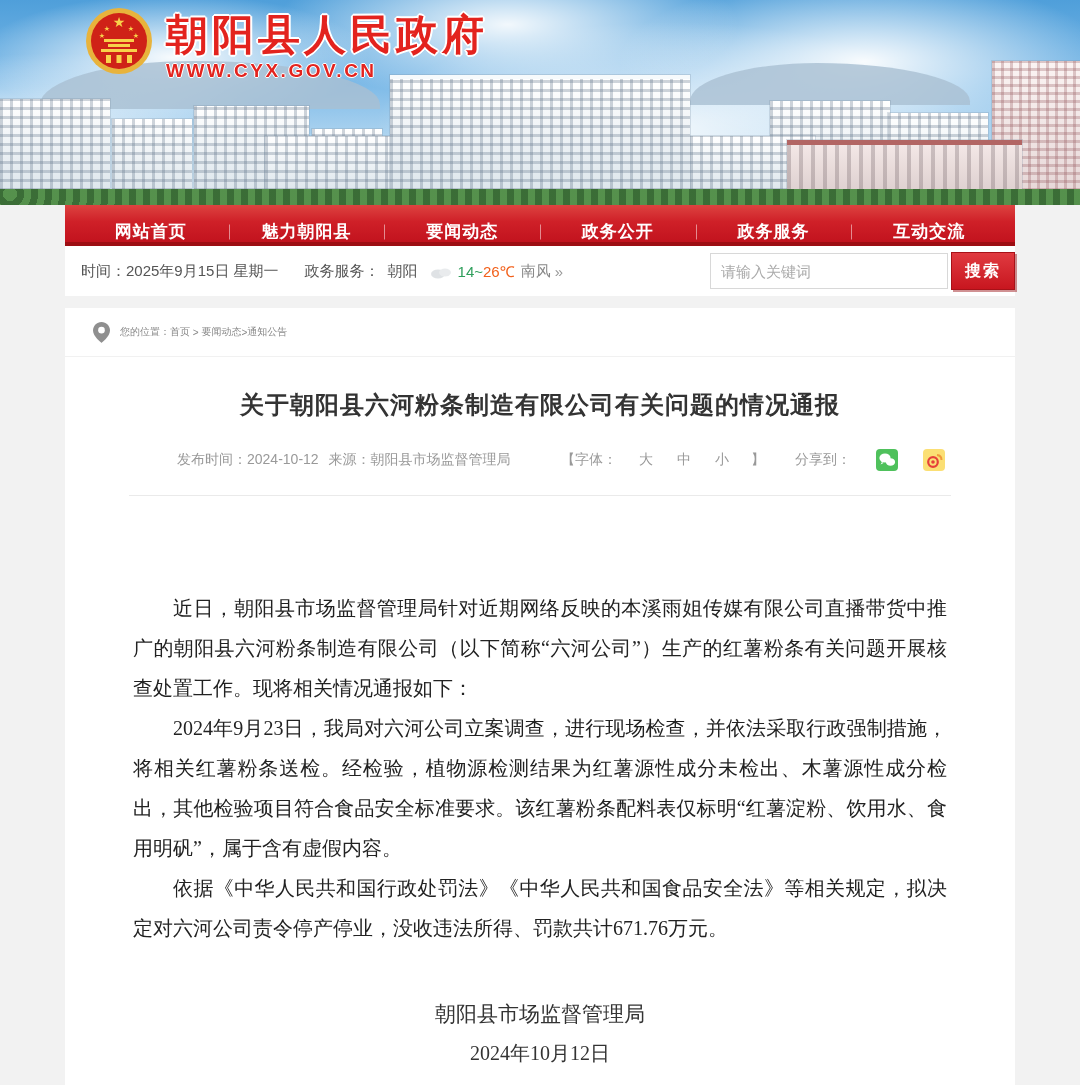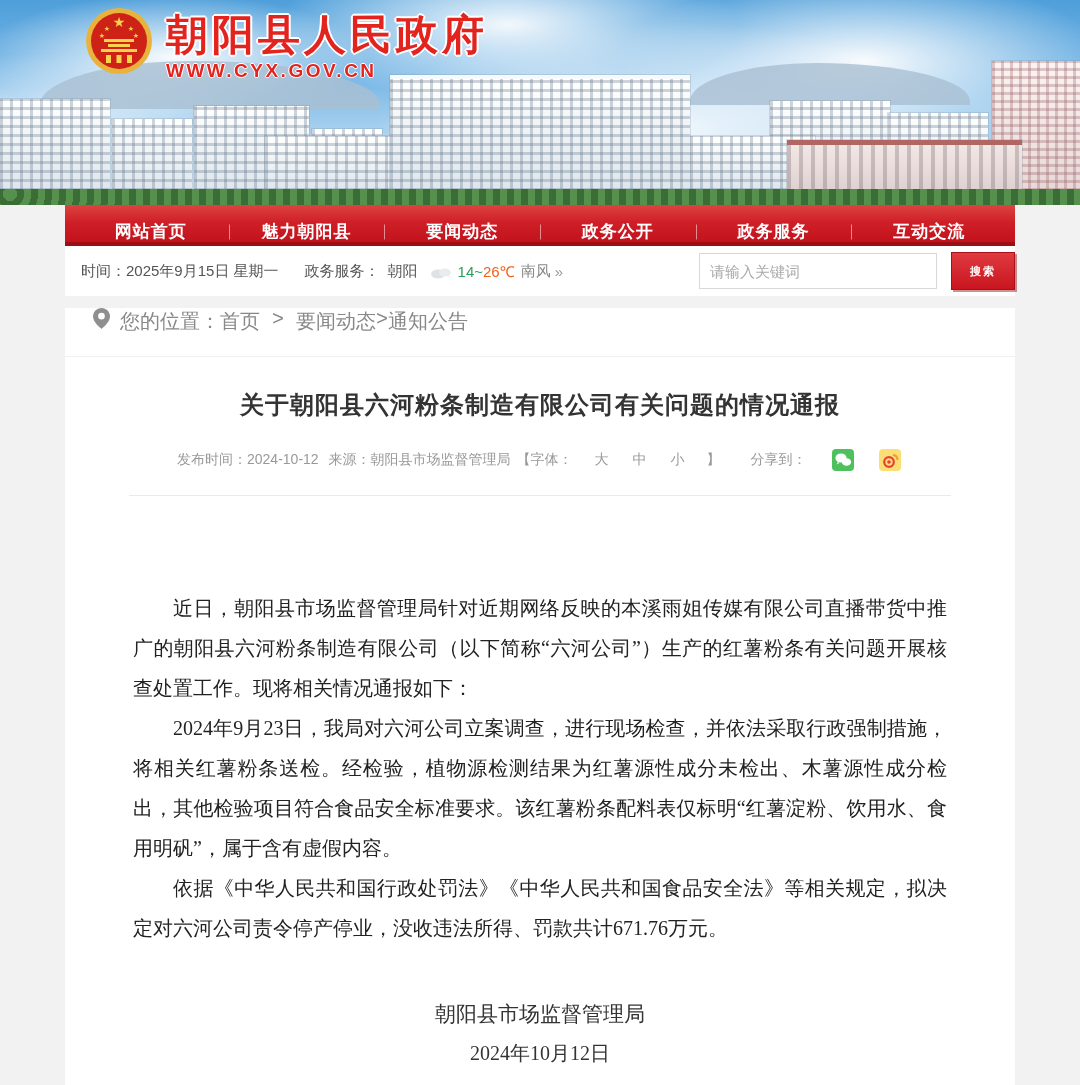--- a/index.html
+++ b/index.html
@@ -94,44 +94,44 @@
   .temp-high{color:#f2601a;}
   .wind{color:#888;margin-left:6px;}
   .more-arrow{color:#999;margin-left:4px;cursor:pointer;}
   .search-wrap{margin-left:auto;display:flex;align-items:center;justify-content:center;}
   .search-input{
     width:238px;height:36px;border:1px solid #d8d8d8;box-sizing:border-box;
     padding:0 10px;font-size:15px;color:#333;outline:none;
   }
   .search-input::placeholder{color:#aaa;}
   .search-btn{
-    width:64px;height:38px;margin-left:14px;border:1px solid #a81118;
+    width:64px;height:38px;margin-left:3px;border:1px solid #a81118;
     background:linear-gradient(180deg,#e03a40,#c8161f);
-    color:#fff;font-size:11px;font-weight:bold;letter-spacing:2px;cursor:pointer;
+    color:#fff;font-size:16px;font-weight:bold;letter-spacing:2px;cursor:pointer;
     box-shadow:2px 2px 0 rgba(150,10,15,.45);
   }
 
   .gap{height:12px;}
 
   
   .card{background:#fff;min-height:779px;box-sizing:border-box;}
   .breadcrumb{
-    display:flex;align-items:flex-start;height:48px;padding:0 28px;
-    border-bottom:1px solid #f1f1f1;color:#888;font-size:20px;font-family:Liberation Mono, monospace;
+    display:flex;align-items:center;height:48px;padding:0 28px;
+    border-bottom:1px solid #f1f1f1;color:#888;font-size:10px;
   }
   .breadcrumb .pin{margin-right:10px;display:flex;}
   .breadcrumb .crumb{color:#888;cursor:pointer;}
   .breadcrumb .sep{color:#888;white-space:pre;}
 
   .article-title{
     margin:32px 60px 0;text-align:center;
     font-size:24px;font-weight:bold;color:#333;letter-spacing:1px;
   }
   .meta-row{
-    margin:28px 70px 0 112px;display:flex;align-items:center;
+    margin:28px 70px 0 112px;display:flex;justify-content:space-between;align-items:center;
     color:#999;font-size:14px;
   }
   .meta-left span{margin-right:6px;}
   .meta-right{display:flex;align-items:center;gap:20px;}
   .meta-right .fs-opt{cursor:pointer;margin:0 2px;}
   .share-label{margin-left:10px;}
   .share-icon{display:inline-flex;margin-left:5px;cursor:pointer;}
 
   .divider{margin:24px 64px 0;border-top:1px solid #eaeaea;}
 

